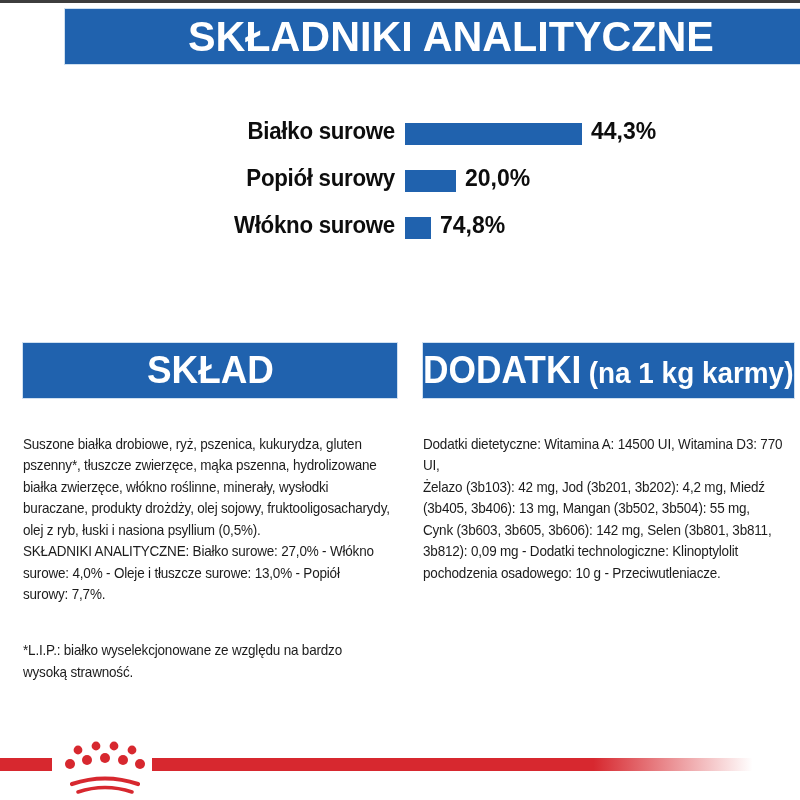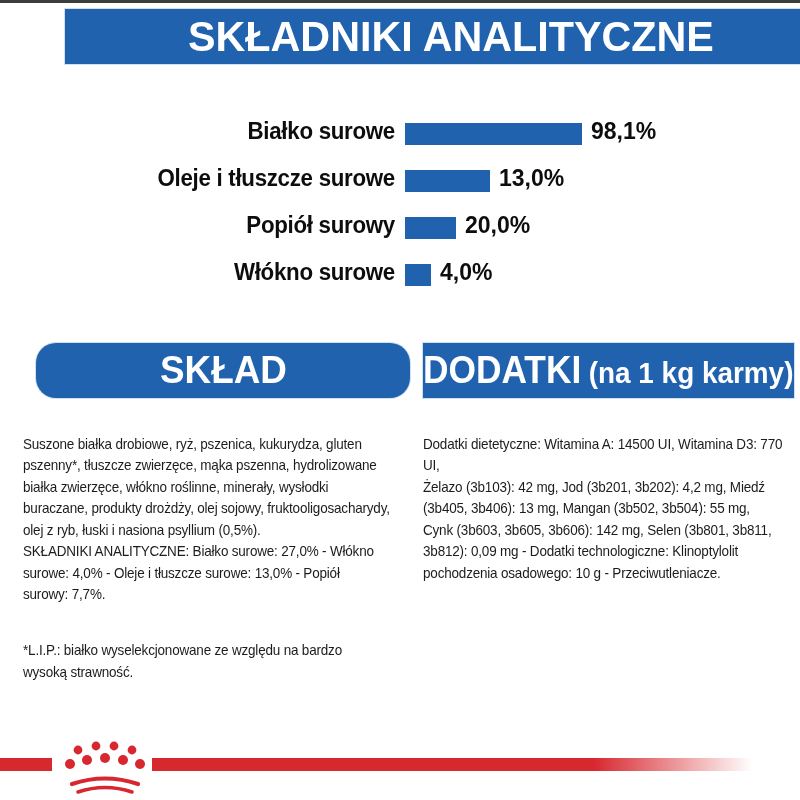--- a/index.html
+++ b/index.html
@@ -19,21 +19,21 @@
   
   #chart{left:0;top:98px;width:800px;}
   .chart-row{height:47px;display:flex;align-items:flex-end;}
   .chart-label{
     width:395px;text-align:right;font-size:23px;font-weight:bold;color:#0d0d0d;
     letter-spacing:-0.3px;transform:scaleX(.97);transform-origin:right center;white-space:nowrap;
   }
   .chart-bar{height:22px;margin-left:10px;}
   .chart-value{margin-left:9px;font-size:23px;font-weight:bold;color:#0d0d0d;white-space:nowrap;}
   
-  #sklad-banner{left:36px;top:343px;width:374px;height:55px;border-radius:20px;}
+  #sklad-banner{left:23px;top:343px;width:374px;height:55px;}
   #sklad-banner .banner-text{font-size:38px;font-weight:bold;transform:scaleX(.97);}
   #dodatki-banner{left:423px;top:343px;width:371px;height:55px;}
   #dodatki-banner .banner-inner{display:flex;align-items:baseline;white-space:nowrap;transform:scaleX(.93);}
   #dodatki-banner .dodatki-main{font-size:38px;font-weight:bold;}
   #dodatki-banner .dodatki-suffix{font-size:30px;font-weight:bold;margin-left:8px;}
   
   .body-text{
     font-size:14.5px;line-height:21.5px;color:#1c1c1c;white-space:pre-line;
     transform:scaleX(.93);transform-origin:left top;letter-spacing:-0.2px;
   }
@@ -54,36 +54,31 @@
 <div id="top-strip" class="abs"></div>
 
 <div id="main-banner" class="abs banner">
   <span class="banner-text">SKŁADNIKI ANALITYCZNE</span>
 </div>
 
 <div id="chart" class="abs">
     <div class="chart-row">
       <div class="chart-label">Białko surowe</div>
       <div class="chart-bar" style="width: 177px; background: rgb(32, 98, 174);"></div>
-      <div class="chart-value">98,1%</div>
-    </div>
-    <div class="chart-row">
-      <div class="chart-label">Oleje i tłuszcze surowe</div>
-      <div class="chart-bar" style="width: 85px; background: rgb(32, 98, 174);"></div>
-      <div class="chart-value">13,0%</div>
+      <div class="chart-value">44,3%</div>
     </div>
     <div class="chart-row">
       <div class="chart-label">Popiół surowy</div>
       <div class="chart-bar" style="width: 51px; background: rgb(32, 98, 174);"></div>
       <div class="chart-value">20,0%</div>
     </div>
     <div class="chart-row">
       <div class="chart-label">Włókno surowe</div>
       <div class="chart-bar" style="width: 26px; background: rgb(32, 98, 174);"></div>
-      <div class="chart-value">4,0%</div>
+      <div class="chart-value">74,8%</div>
     </div>
   </div>
 
 <div id="sklad-banner" class="abs banner">
   <span class="banner-text">SKŁAD</span>
 </div>
 
 <div id="dodatki-banner" class="abs banner">
   <span class="banner-inner">
     <span class="dodatki-main">DODATKI</span>

